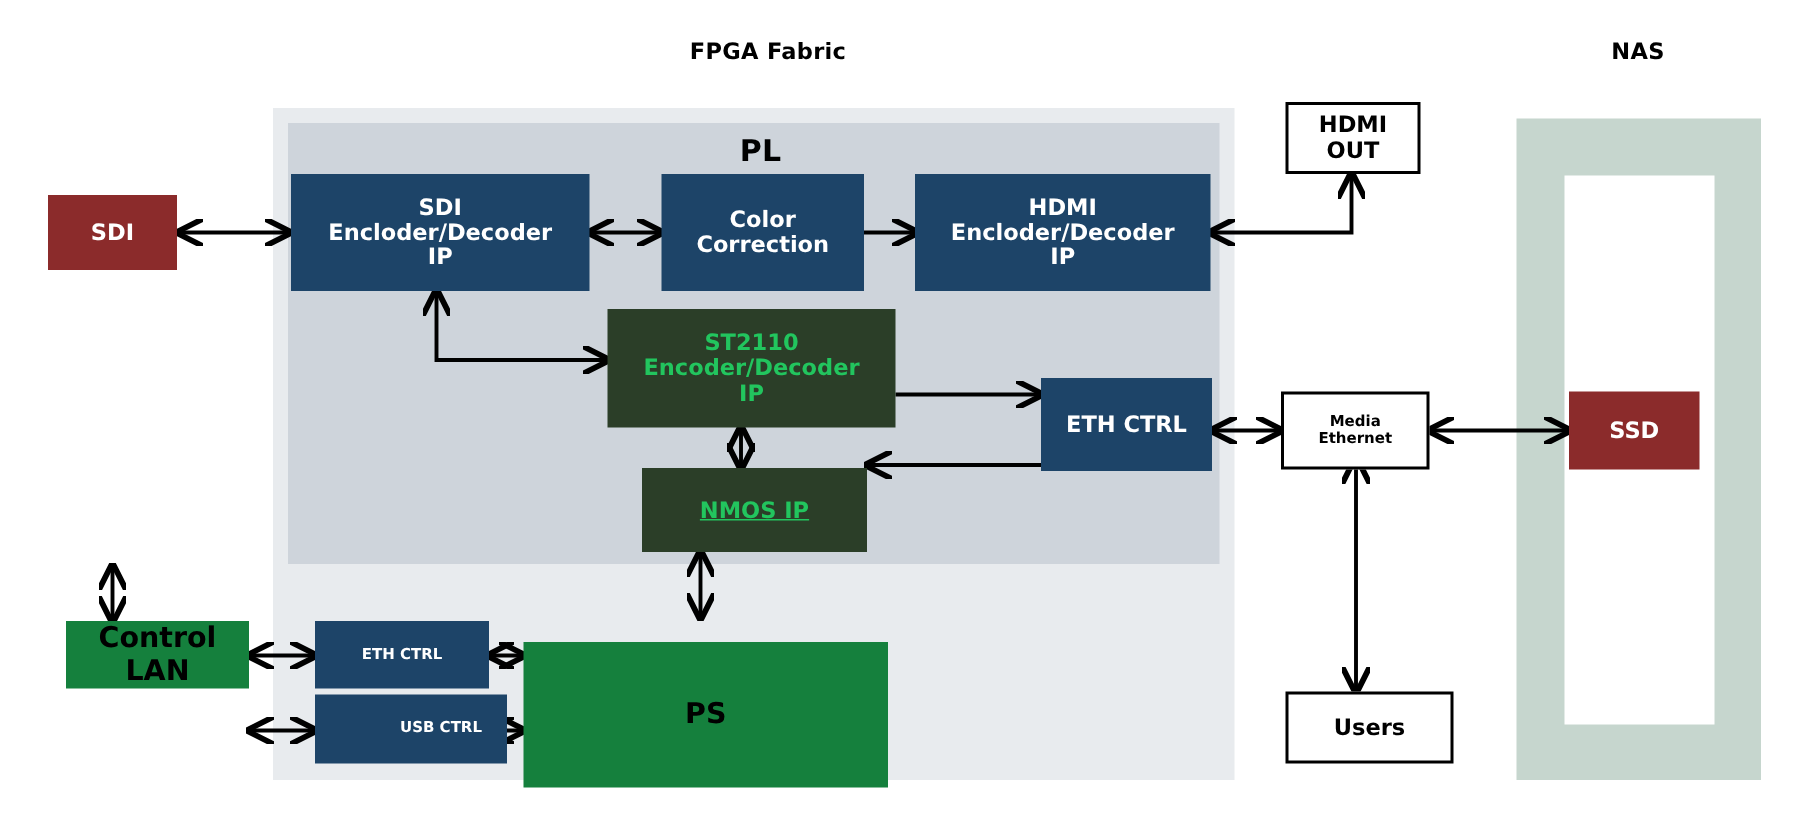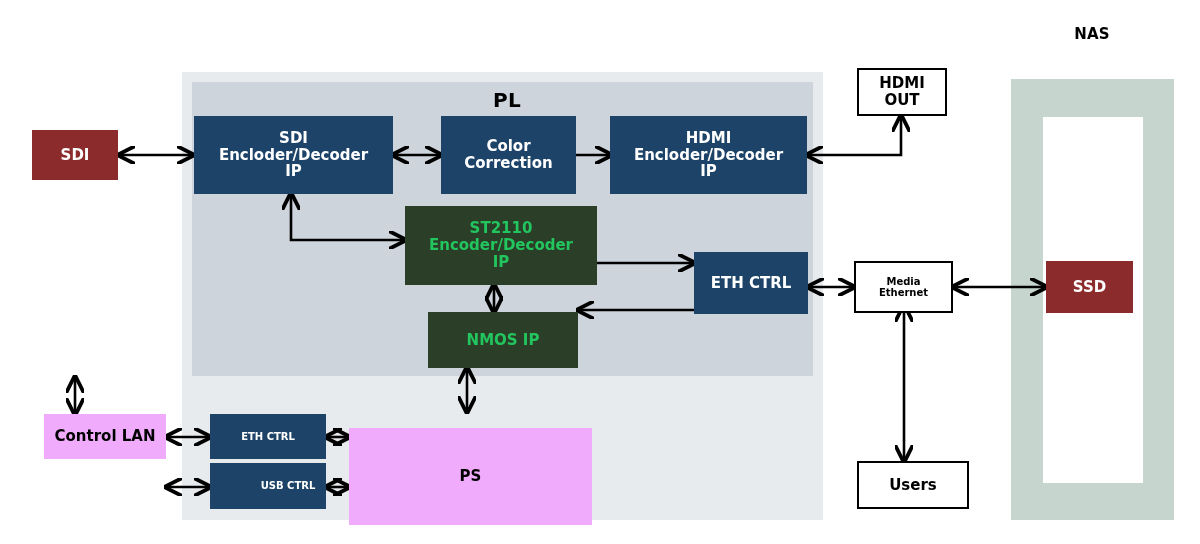--- a/index.html
+++ b/index.html
@@ -67,23 +67,23 @@
     background: #2b3e28;
     color: #22c55e;
     font-size: 15px;
   }
   .blk-red {
     background: #8b2b2b;
     color: #ffffff;
     font-size: 15px;
   }
   .blk-steel {
-    background: #f0abfc;
+    background: #15803d;
     color: #000000;
-    font-size: 15px;
+    font-size: 19px;
   }
   .blk-white {
     background: #ffffff;
     color: #000000;
     font-size: 15px;
     border: 2px solid #000000;
   }
   .blk-sm { font-size: 10px; }
 
   
@@ -100,20 +100,21 @@
 
 <div id="stage">
 
   <div class="abs region-fabric" style="left:182px; top:72px; width:641px; height:448px;"></div>
 
   <div class="abs region-pl" style="left:192px; top:82px; width:621px; height:294px;"></div>
 
   <div class="abs region-nas-frame" style="left:1011px; top:79px; width:163px; height:441px;"></div>
   <div class="abs region-nas-inner" style="left:1043px; top:117px; width:100px; height:366px;"></div>
 
+  <div class="abs caption caption-lg" style="left:402px; top:25px; width:220px;">FPGA Fabric</div>
 
   <div class="abs caption caption-lg" style="left:1032px; top:25px; width:120px;">NAS</div>
 
   <div class="abs caption caption-pl" style="left:452px; top:88px; width:110px;">PL</div>
 
   <svg id="wires" viewBox="0 0 1200 544" xmlns="http://www.w3.org/2000/svg">
     <defs>
       <marker id="ah" viewBox="0 0 10 10" refX="9" refY="5" markerWidth="7" markerHeight="7" orient="auto-start-reverse">
         <path d="M 0 0 L 10 5 L 0 10" fill="none" stroke="#000" stroke-width="2.1" stroke-linecap="round" stroke-linejoin="round"></path>
       </marker>
@@ -170,34 +171,34 @@
 Encloder/Decoder
 IP</div>
 
   <div class="abs block blk-white" style="left:857px; top:68px; width:90px; height:48px;">HDMI
 OUT</div>
 
   <div class="abs block blk-green" style="left:405px; top:206px; width:192px; height:79px;">ST2110
 Encoder/Decoder
 IP</div>
 
-  <div class="abs block blk-green" style="left:428px; top:312px; width:150px; height:56px;">NMOS IP</div>
+  <div class="abs block blk-green" style="left:428px; top:312px; width:150px; height:56px;text-decoration:underline;">NMOS IP</div>
 
   <div class="abs block blk-navy" style="left:694px; top:252px; width:114px; height:62px;">ETH CTRL</div>
 
   <div class="abs block blk-white blk-sm" style="left:854px; top:261px; width:99px; height:52px;">Media
 Ethernet</div>
 
   <div class="abs block blk-white" style="left:857px; top:461px; width:112px; height:48px;">Users</div>
 
   <div class="abs block blk-red" style="left:1046px; top:261px; width:87px; height:52px;">SSD</div>
 
 
   <div class="abs block blk-steel" style="left:44px; top:414px; width:122px; height:45px;">Control LAN</div>
 
 
   <div class="abs block blk-navy blk-sm" style="left:210px; top:414px; width:116px; height:45px;">ETH CTRL</div>
 
-  <div class="abs block blk-navy blk-sm" style="left:210px; top:463px; width:116px; height:46px;padding-left:40px;">USB CTRL</div>
+  <div class="abs block blk-navy blk-sm" style="left:210px; top:463px; width:128px; height:46px;padding-left:40px;">USB CTRL</div>
 
   <div class="abs block blk-steel" style="left:349px; top:412px; width:243px; height:97px;margin-top:16px;">PS</div>
 
 </div>
 
 </body></html>

